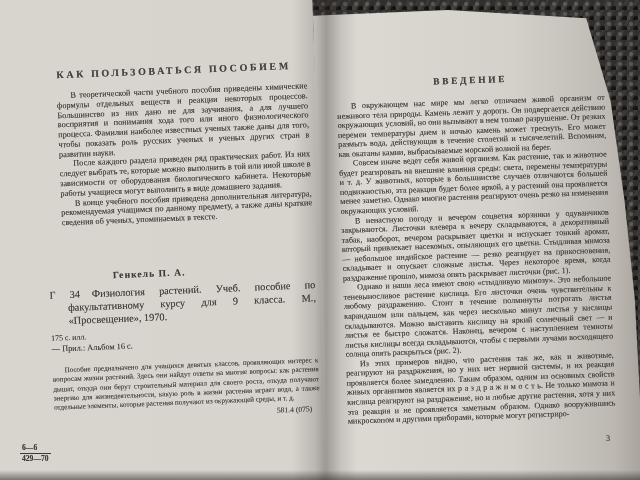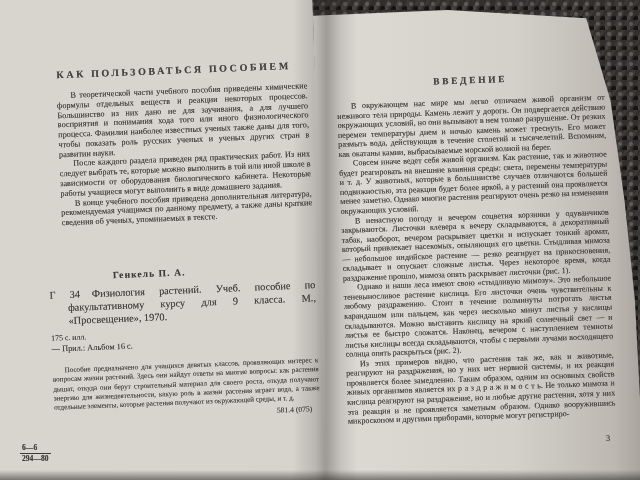--- a/index.html
+++ b/index.html
@@ -77,21 +77,21 @@
       </div>
       <div class="author-line">Генкель П. А.</div>
       <p class="catalog-entry"><span class="code">Г 34</span><span>Физиология растений. Учеб. пособие по факультативному курсу для 9 класса. М., «Просвещение», 1970.</span></p>
       <p class="pages-info">175 с. илл.</p>
       <p class="supplement">— Прил.: Альбом 16 с.</p>
       <p class="annotation">Пособие предназначено для учащихся девятых классов, проявляющих интерес к вопросам жизни растений. Здесь они найдут ответы на многие вопросы: как растения дышат, откуда они берут строительный материал для своего роста, откуда получают энергию для жизнедеятельности, какую роль в жизни растения играет вода, а также отдельные элементы, которые растения получают из окружающей среды, и т. д.</p>
       <div class="udc-number">581.4 (075)</div>
     </div>
     <div class="print-code ink">
       <div class="pc-top">6—6</div>
-      <div class="pc-bottom">294—80</div>
+      <div class="pc-bottom">429—70</div>
     </div>
   </div>
 
   <div class="page page-right">
     <div class="right-text ink">
       <div class="chapter-heading">ВВЕДЕНИЕ</div>
       <div class="body right-body">
         <p>В окружающем нас мире мы легко отличаем живой организм от неживого тела природы. Камень лежит у дороги. Он подвергается действию окружающих условий, но они вызывают в нем только разрушение. От резких перемен температуры днем и ночью камень может треснуть. Его может размыть вода, действующая в течение столетий и тысячелетий. Вспомним, как окатаны камни, выбрасываемые морской волной на берег.</p>
         <p>Совсем иначе ведет себя живой организм. Как растение, так и животное будет реагировать на внешние влияния среды: света, перемены температуры и т. д. У животных, которые в большинстве случаев отличаются большей подвижностью, эта реакция будет более яркой, а у растений она проявляется менее заметно. Однако многие растения реагируют очень резко на изменения окружающих условий.</p>
         <p>В ненастную погоду и вечером соцветия корзинки у одуванчиков закрываются. Листочки клевера к вечеру складываются, а декоративный табак, наоборот, вечером раскрывает цветки и испускает тонкий аромат, который привлекает насекомых, опыляющих его цветки. Стыдливая мимоза — небольшое индийское растение — резко реагирует на прикосновения, складывает и опускает сложные листья. Через некоторое время, когда раздражение прошло, мимоза опять раскрывает листочки (рис. 1).</p>

